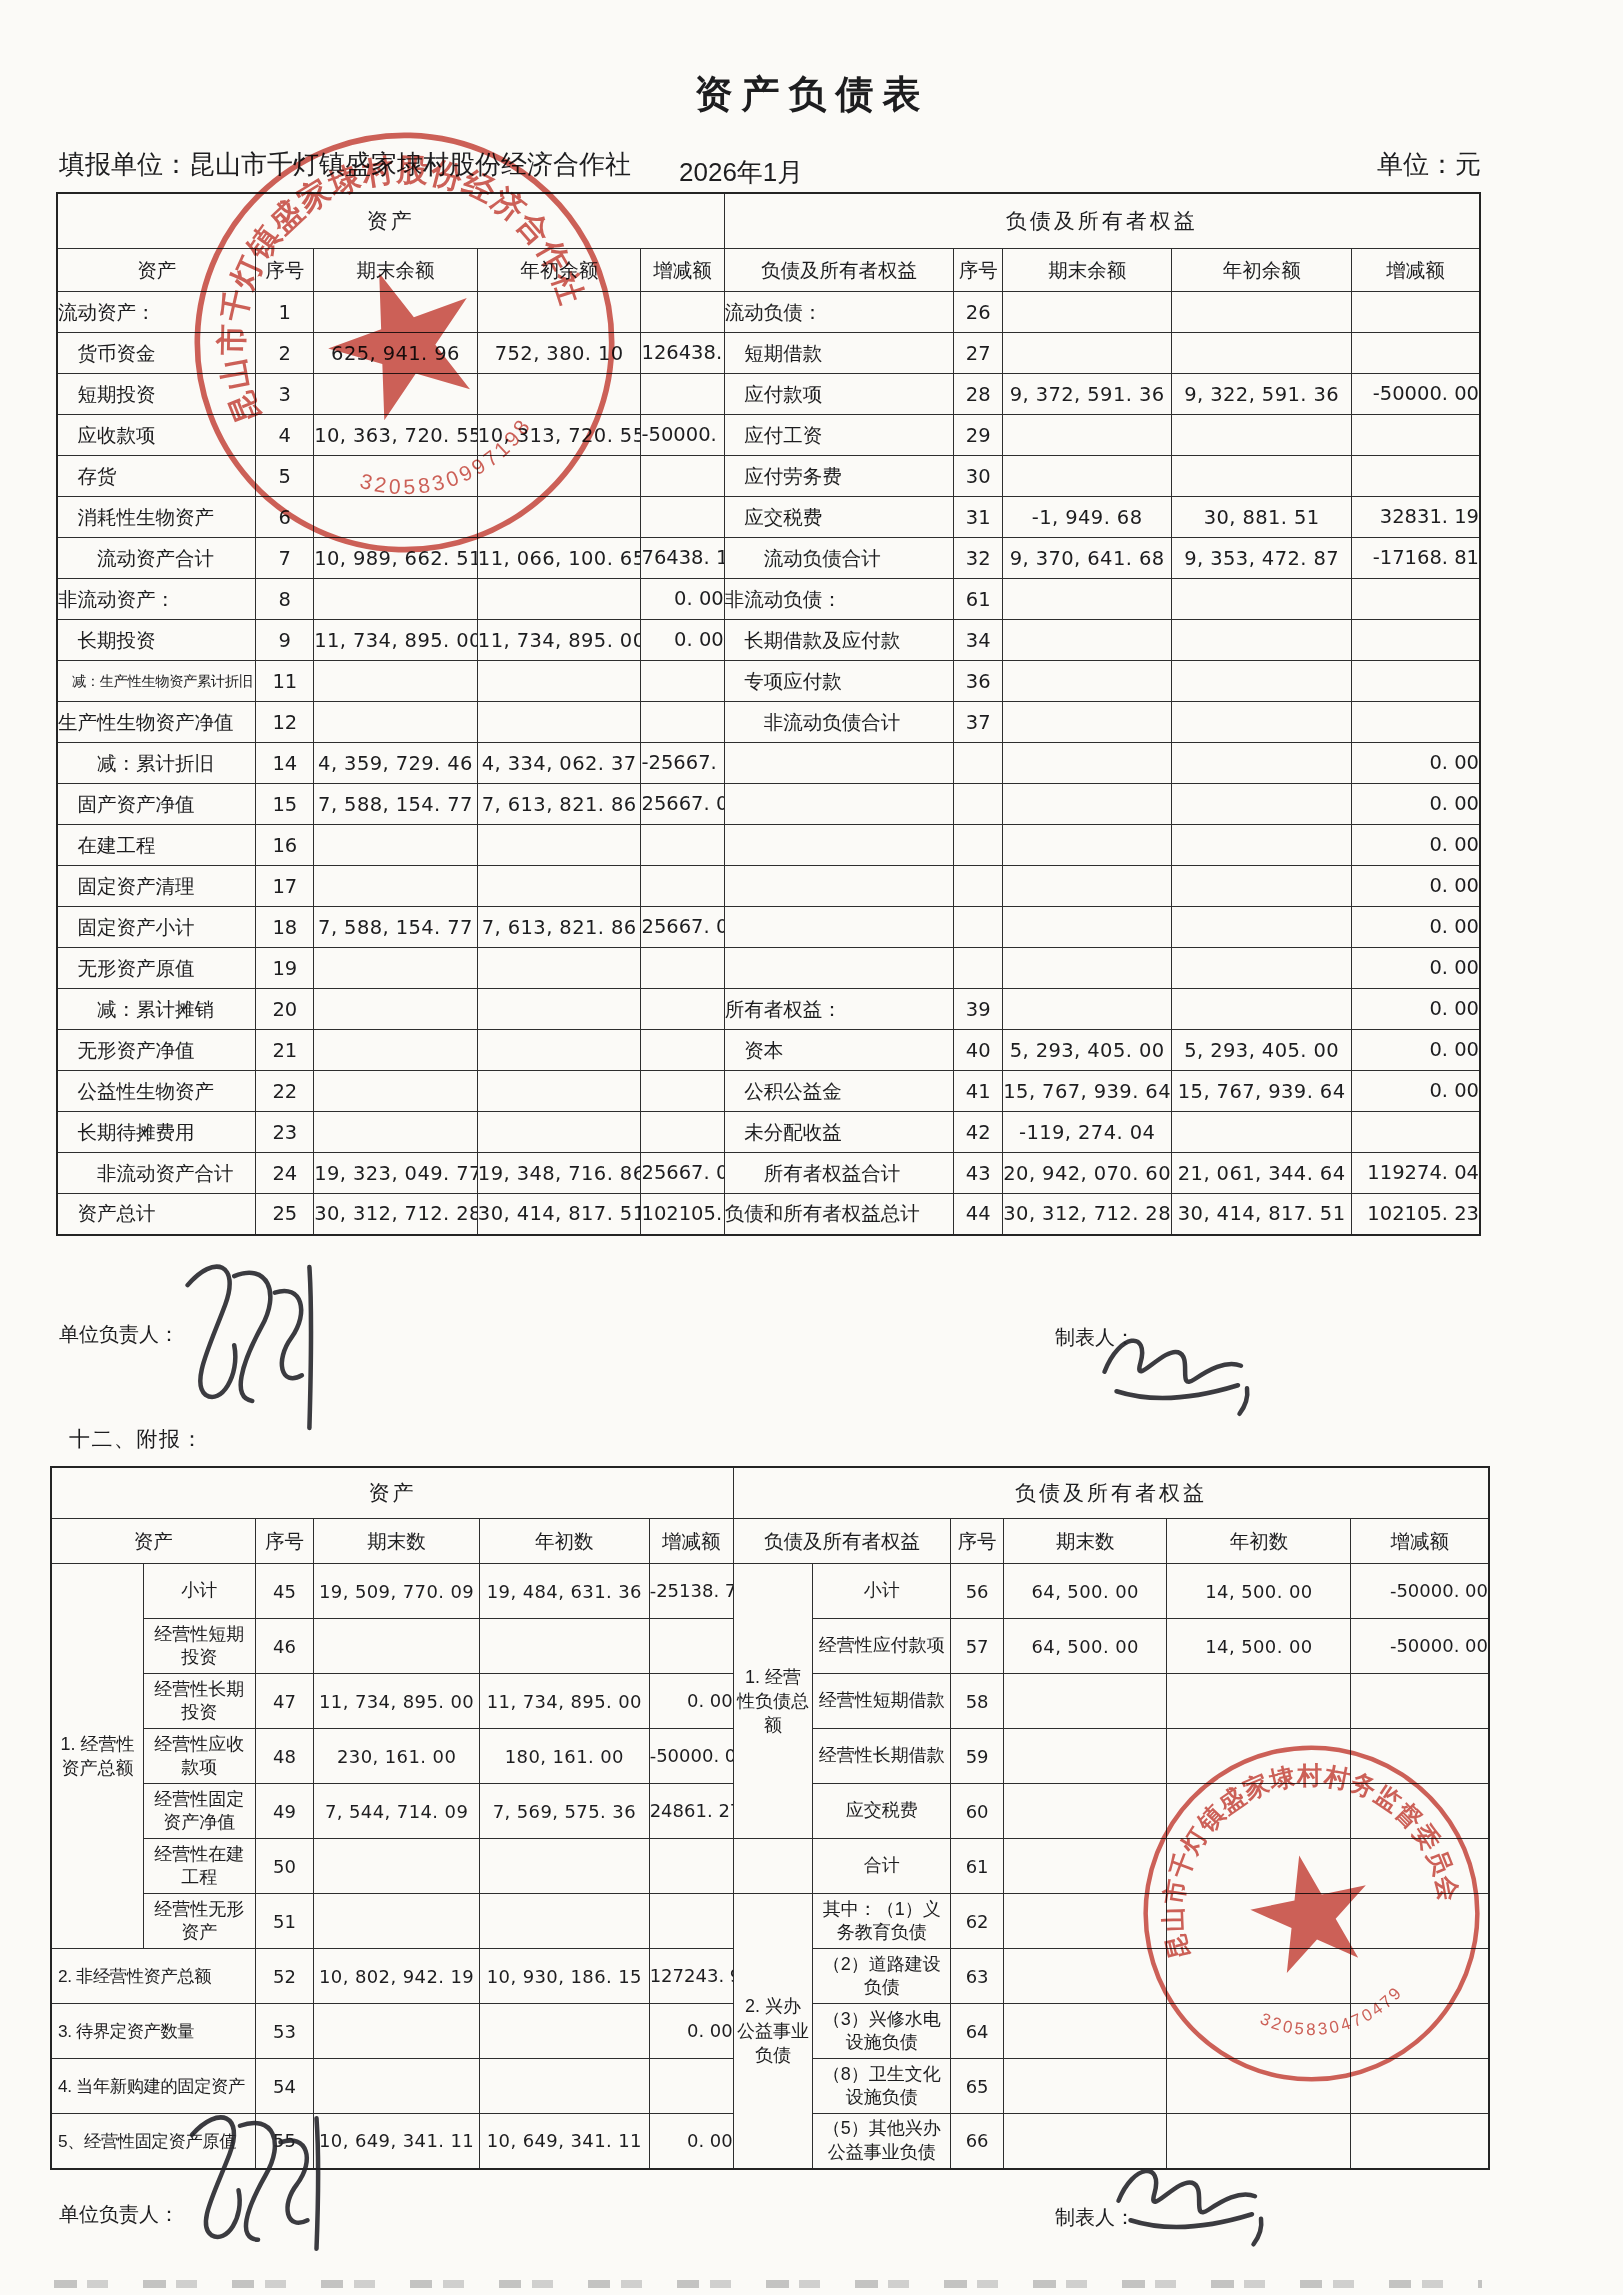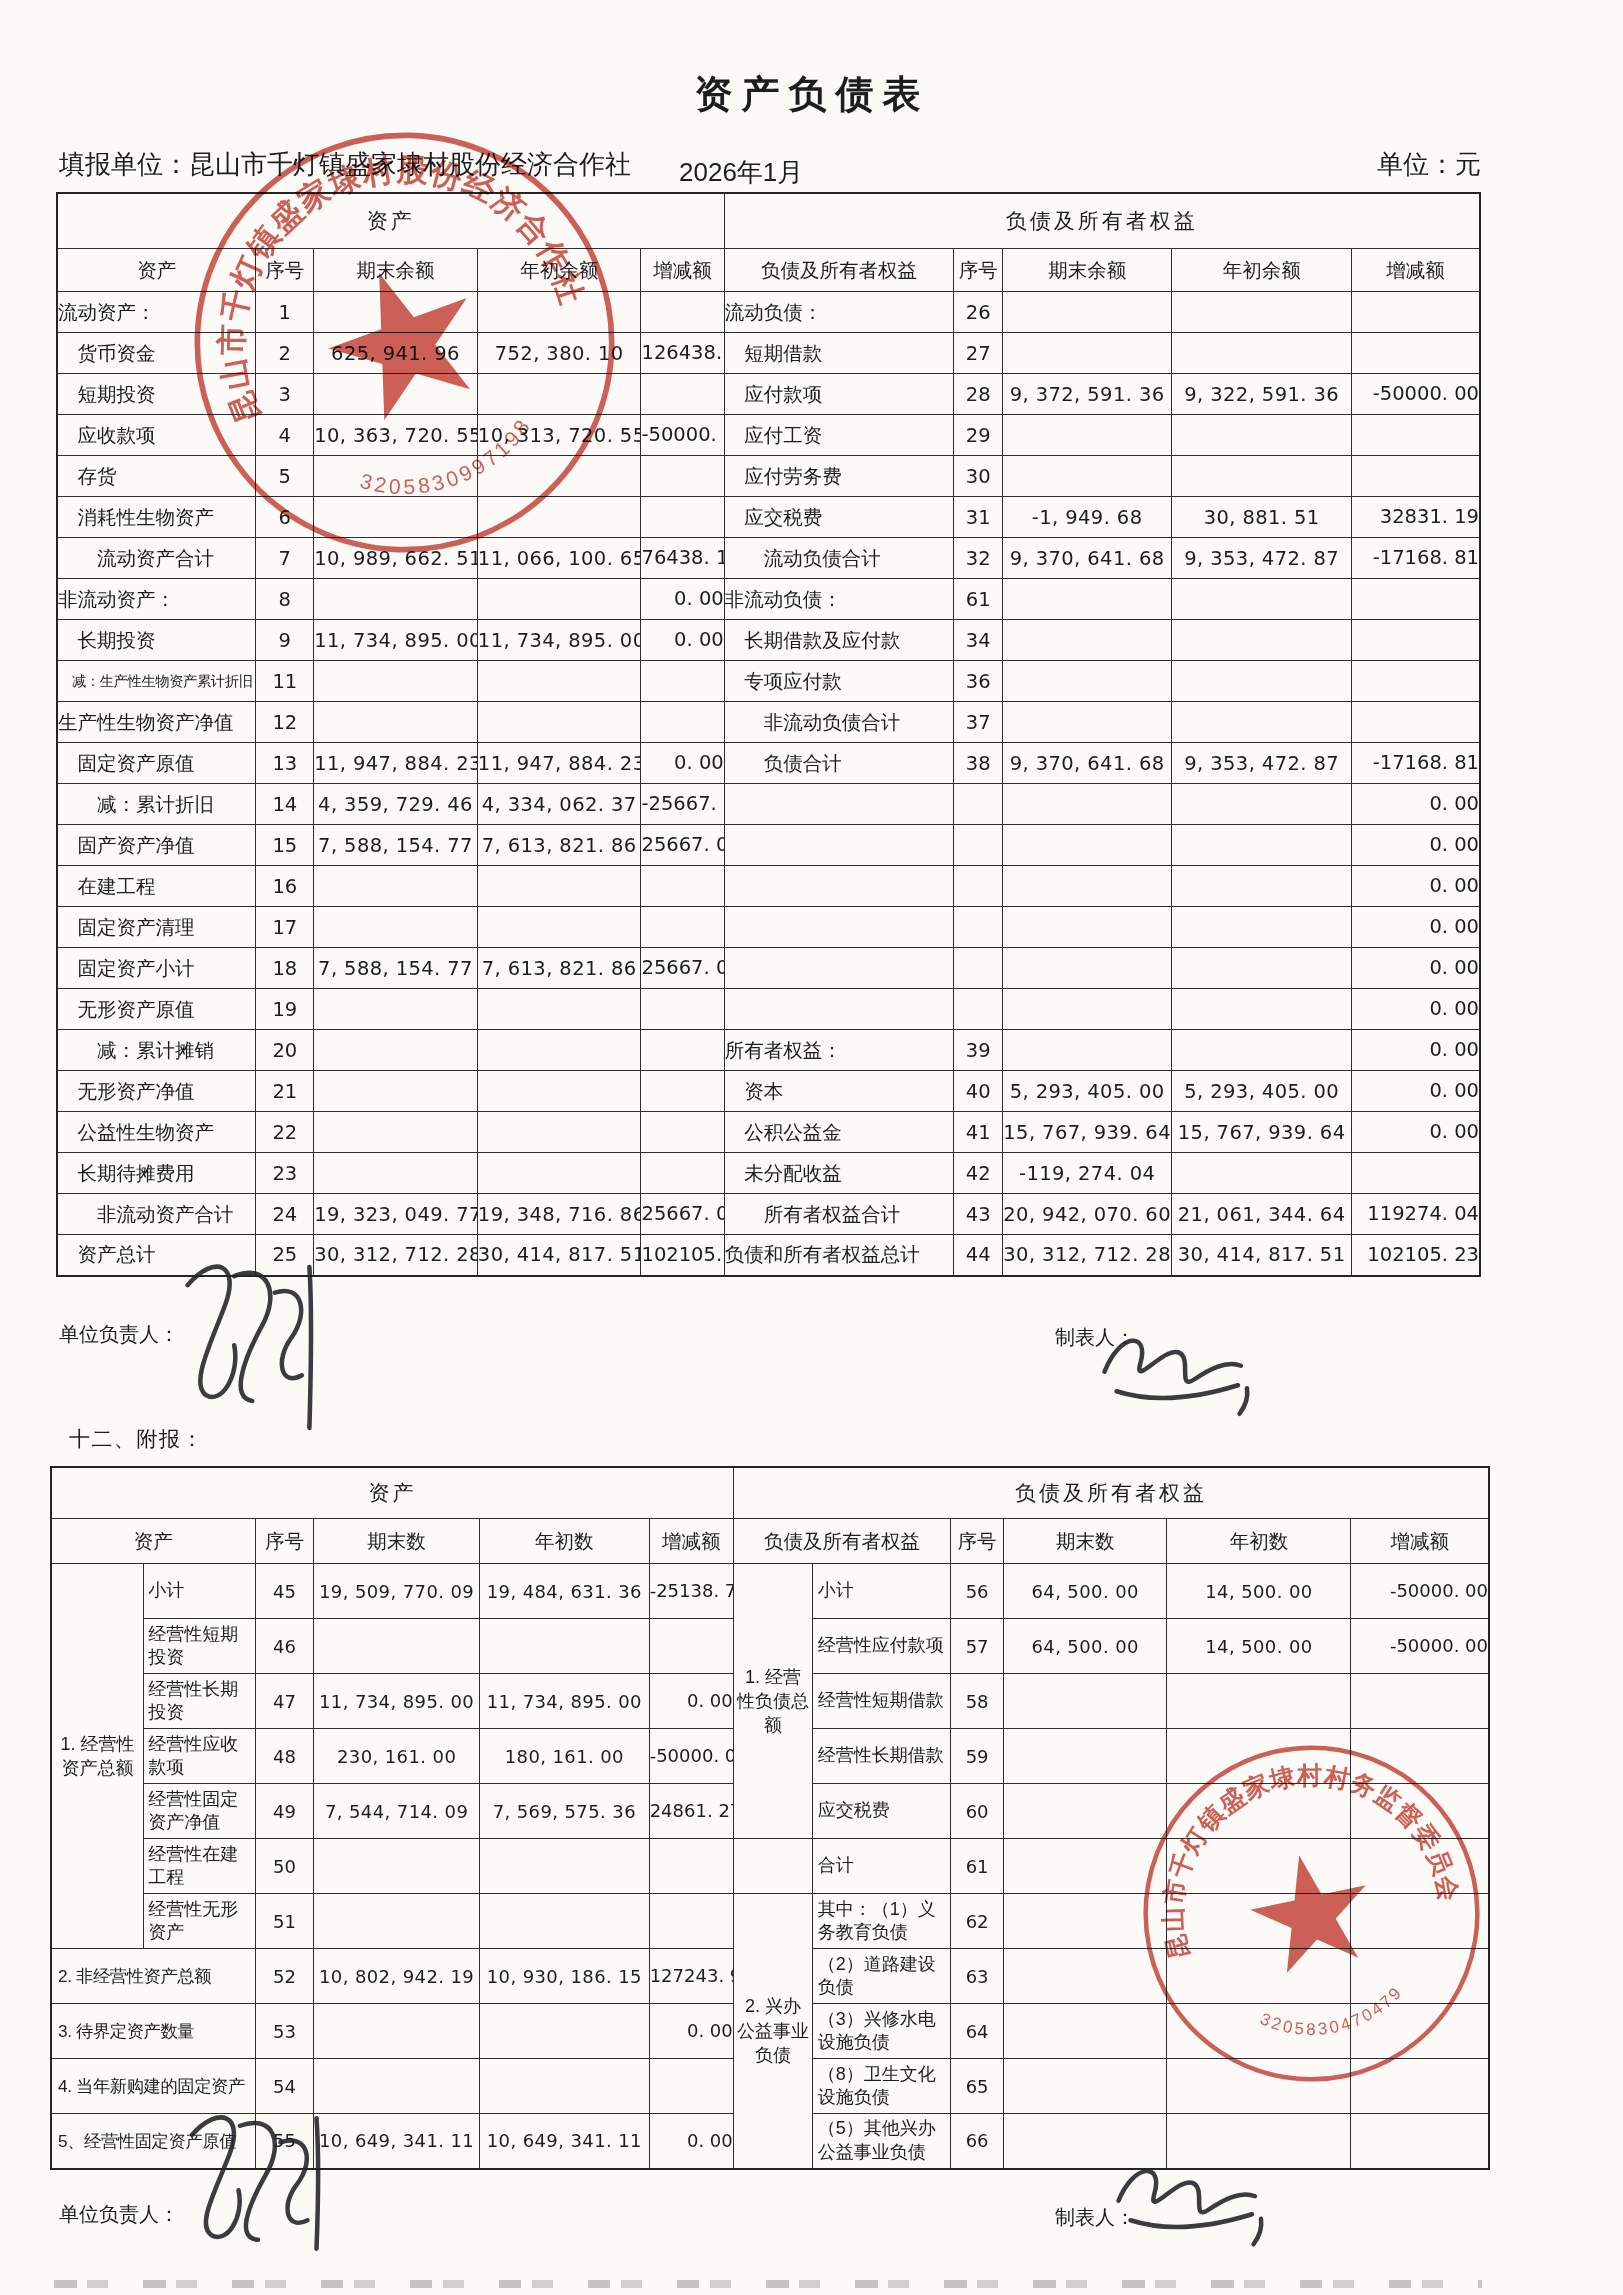--- a/index.html
+++ b/index.html
@@ -42,21 +42,21 @@
   }
 
   .sec2{position:absolute;left:69px;top:1425px;font-size:21px;letter-spacing:1.5px;}
 
   .t2{left:50px;top:1466px;width:1440px;}
   .t2 thead tr.gh th{height:50px;font-size:21px;letter-spacing:3px;}
   .t2 thead tr.ch th{height:44px;font-size:19.5px;}
   .t2 tbody tr{height:55px;}
   .t2 tbody td{font-size:18px;}
   .t2 .glab{text-align:center;padding:1.5px 3px;line-height:1.35;}
-  .t2 .slab{padding:1.5px 4.5px;line-height:1.3;}
+  .t2 .slab{text-align:center;padding:1.5px 4.5px;line-height:1.3;}
   .t2 .lab2{text-align:left;padding:0 1.5px 0 6px;font-size:17.3px;letter-spacing:-0.4px;line-height:1.3;}
 
   .sig{position:absolute;font-size:20px;}
   .sig-svg{position:absolute;overflow:visible;}
   .sig-svg path{fill:none;stroke:#26262b;stroke-width:6;stroke-linecap:round;opacity:0.9;}
 
   .stamp{position:absolute;opacity:0.8;mix-blend-mode:multiply;}
   .stamp .ring{fill:none;stroke-width:8;}
   .stamp .sname{font-size:44px;letter-spacing:2px;font-weight:bold;}
   .stamp .scode{font-size:30px;letter-spacing:5px;}
@@ -237,32 +237,20 @@
           <td class="lab">生产性生物资产净值</td>
           <td class="num">12</td>
           <td class="amt"></td>
           <td class="amt"></td>
           <td class="chg"></td>
           <td class="lab">　　非流动负债合计</td>
           <td class="num">37</td>
           <td class="amt"></td>
           <td class="amt"></td>
           <td class="chg"></td>
-        </tr>
-        <tr>
-          <td class="lab">　固定资产原值</td>
-          <td class="num">13</td>
-          <td class="amt">11, 947, 884. 23</td>
-          <td class="amt">11, 947, 884. 23</td>
-          <td class="chg">0. 00</td>
-          <td class="lab">　　负债合计</td>
-          <td class="num">38</td>
-          <td class="amt">9, 370, 641. 68</td>
-          <td class="amt">9, 353, 472. 87</td>
-          <td class="chg">-17168. 81</td>
         </tr>
         <tr>
           <td class="lab">　　减：累计折旧</td>
           <td class="num">14</td>
           <td class="amt">4, 359, 729. 46</td>
           <td class="amt">4, 334, 062. 37</td>
           <td class="chg">-25667. 09</td>
           <td class="lab"></td>
           <td class="num"></td>
           <td class="amt"></td>

